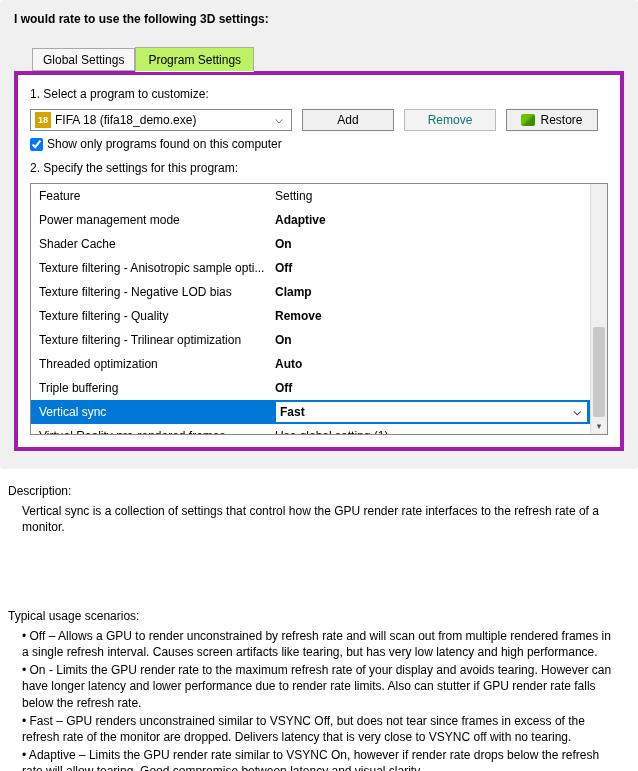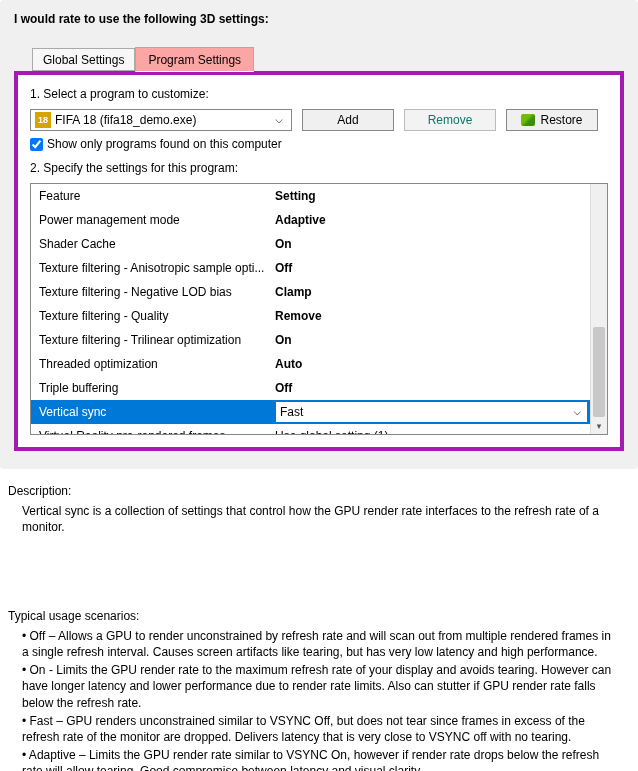--- a/index.html
+++ b/index.html
@@ -34,21 +34,21 @@
     font-size: 12px;
     position: relative;
     cursor: pointer;
   }
   .tab.inactive {
     margin-top: 2px;
     border-bottom: 1px solid #aaa;
     margin-left: 18px;
   }
   .tab.active {
-    background: #fca5a5;
+    background: #bef264;
     border-bottom: 1px solid #fff;
     z-index: 2;
     padding: 5px 12px 4px 12px;
     margin-bottom: -1px;
   }
   .tabpage {
     border: 4px solid #a21caf;
     background: #fff;
     padding: 10px 12px 12px 12px;
   }
@@ -153,21 +153,21 @@
     color: #fff;
   }
   .settings-row.selected .col-setting {
     background: #fff;
     color: #000;
     border: 1px solid #0078d7;
     padding-left: 4px;
     display: flex;
     align-items: center;
     justify-content: space-between;
-    font-weight: normal;
+    font-weight: bold;
     height: 22px;
     margin-right: -4px;
   }
   .settings-row.selected .col-setting .caret {
     font-size: 10px;
     color: #333;
     padding-right: 6px;
   }
   .settings-row.last .col-setting { font-weight: normal; }
   .scroll-col {
@@ -236,21 +236,21 @@
       <input type="checkbox" checked="" style="">
       <span>Show only programs found on this computer</span>
     </label>
 
     <div class="step-label">2. Specify the settings for this program:</div>
 
     <div class="settings-outer">
       <div class="settings-table">
         <div class="settings-header-row">
           <div class="col-feature">Feature</div>
-          <div class="col-setting" style="font-weight:bold;">Setting</div>
+          <div class="col-setting" style="font-weight:normal;">Setting</div>
         </div>
         <div id="rows-container">
             <div class="settings-row">
               <div class="col-feature">Power management mode</div>
               <div class="col-setting">Adaptive</div>
             </div>
             <div class="settings-row">
               <div class="col-feature">Shader Cache</div>
               <div class="col-setting">On</div>
             </div>

